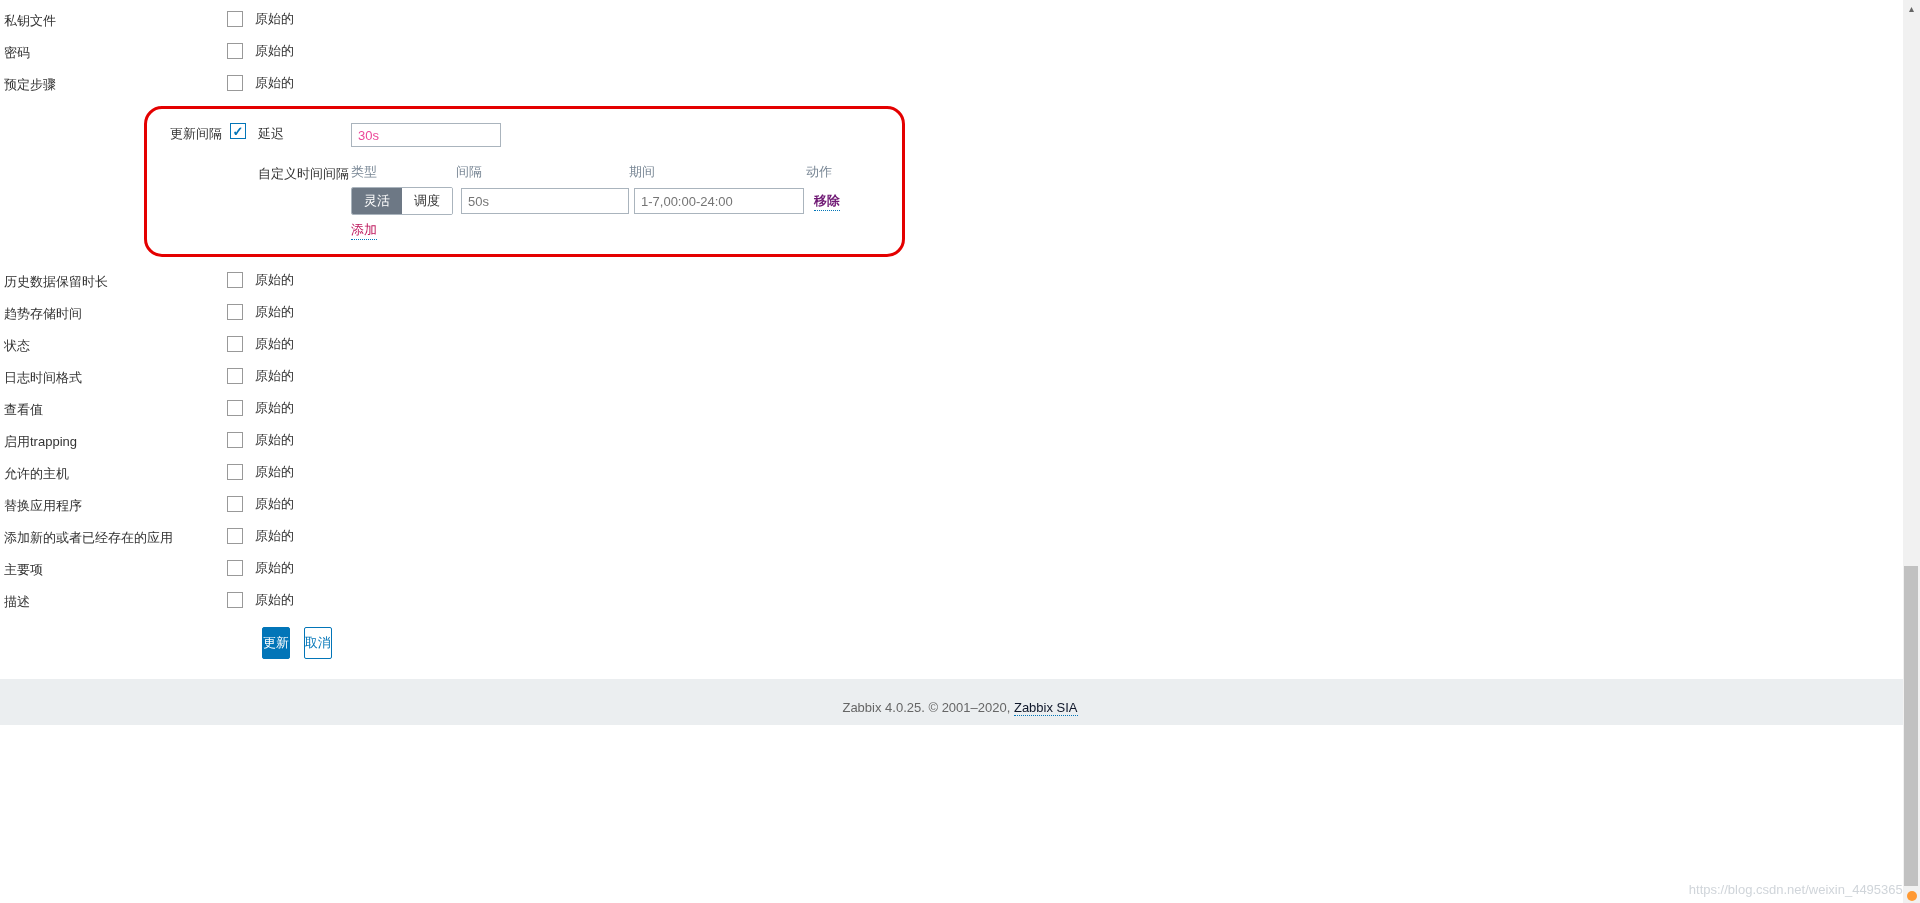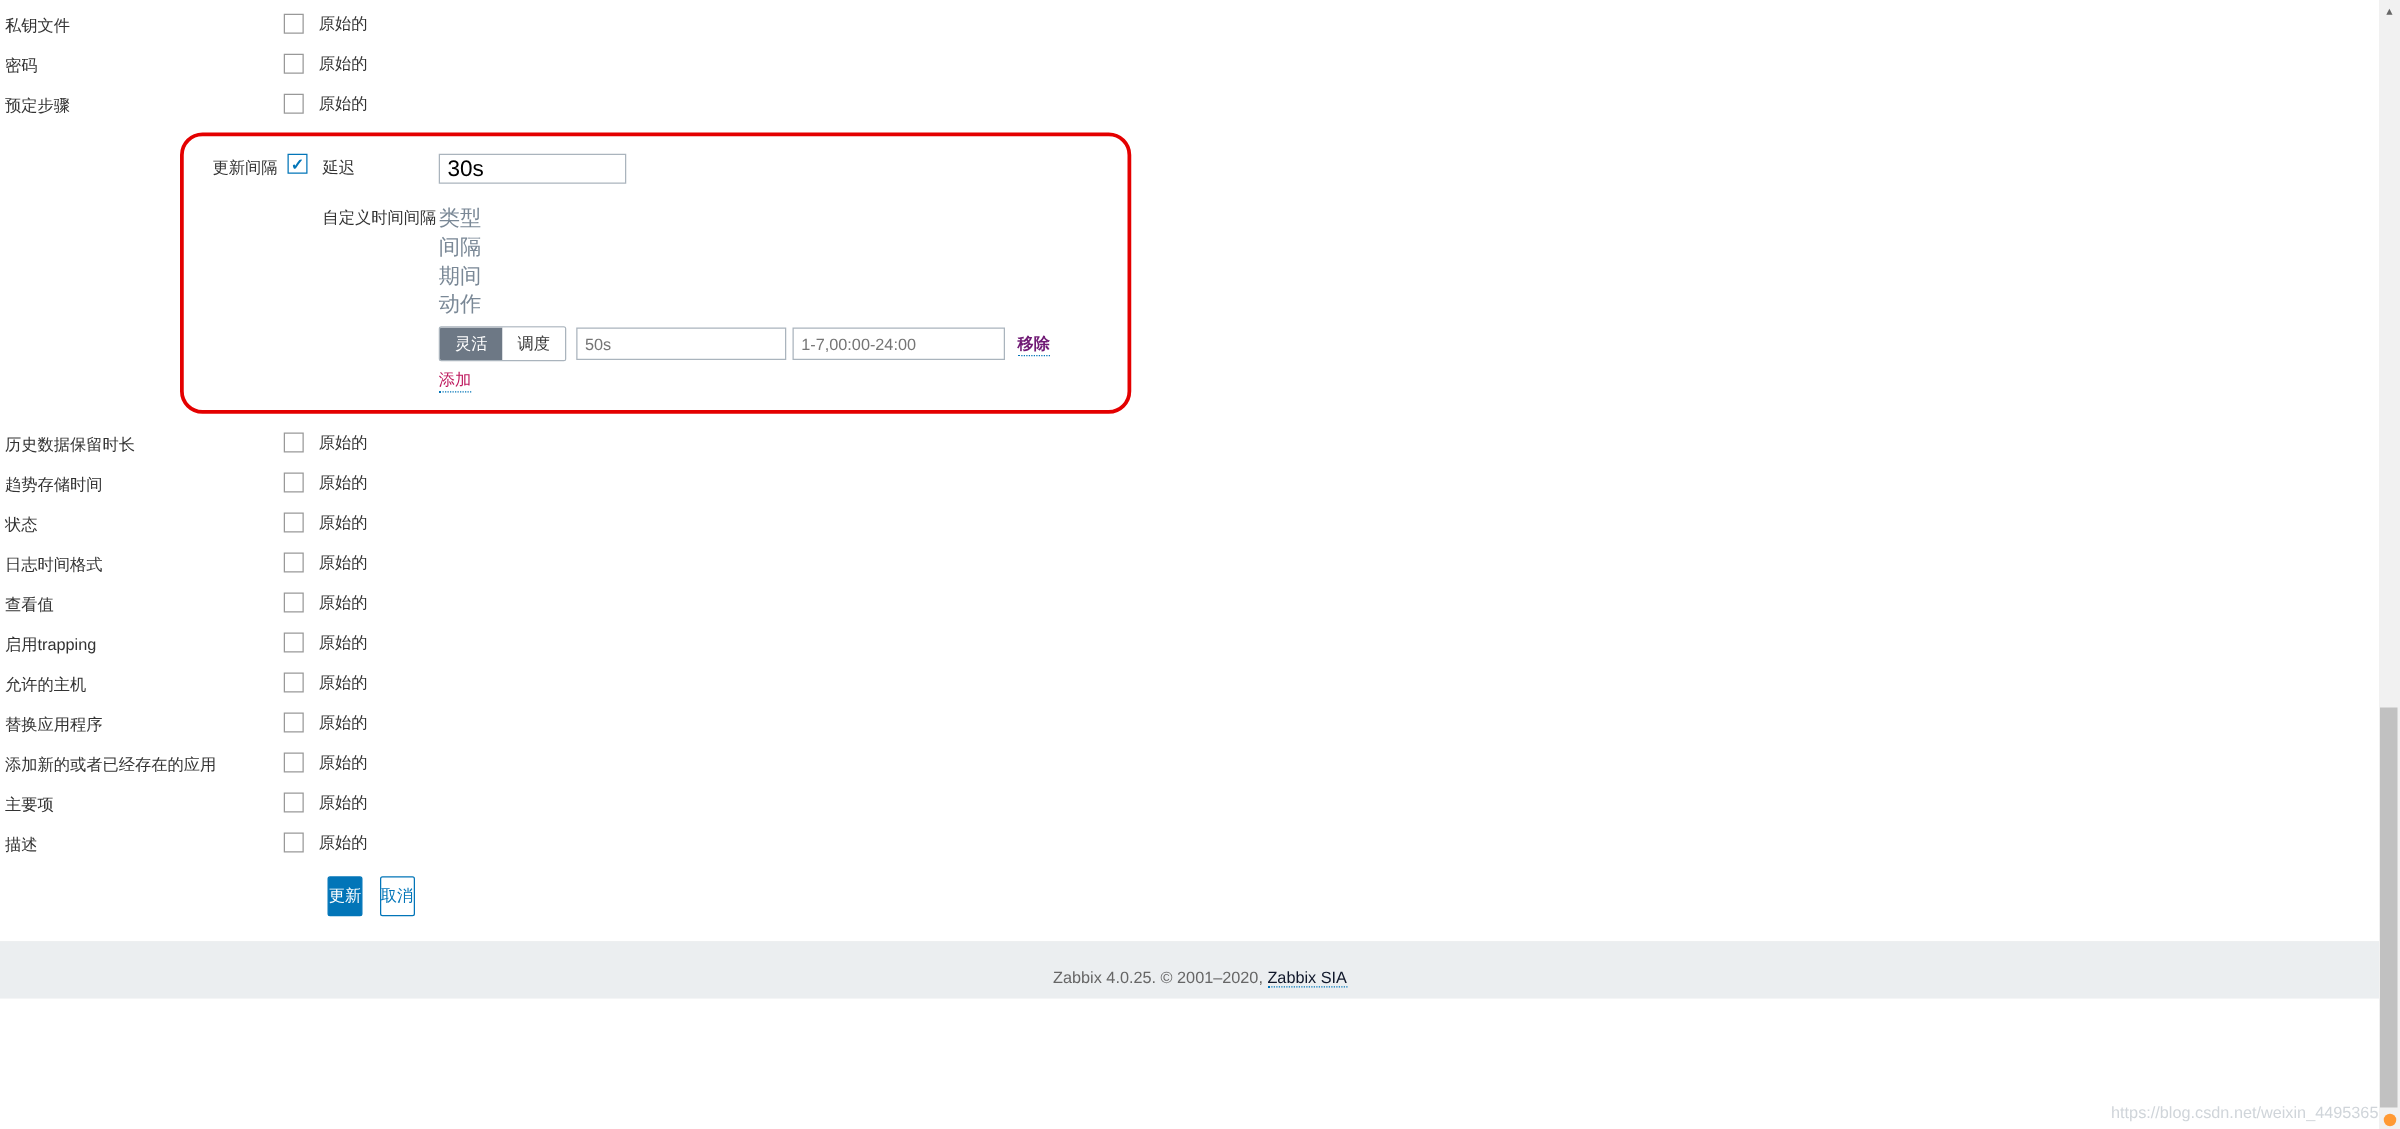--- a/index.html
+++ b/index.html
@@ -9,24 +9,24 @@
   .form-label { width: 223px; padding-right: 8px; padding-top: 2px; color: #333; }
   .form-control { display: flex; align-items: center; }
   .checkbox { width: 16px; height: 16px; border: 1px solid #999; background: #fff; display: inline-flex; align-items: center; justify-content: center; margin-right: 12px; cursor: pointer; }
   .checkbox.checked { border-color: #0275b8; }
   .checkbox.checked::after { content: "✓"; color: #0275b8; font-size: 13px; font-weight: bold; line-height: 1; }
   .original-text { color: #333; }
   .highlight-box { border: 3px solid #e40000; border-radius: 18px; padding: 14px 0 14px 0; margin: 0 0 14px 140px; width: 761px; }
   .highlight-inner-row { display: flex; align-items: flex-start; }
   .highlight-left-label { width: 83px; text-align: right; padding-right: 8px; padding-top: 2px; }
   .sub-label { width: 93px; padding-left: 0; padding-top: 2px; color: #333; }
-  .text-input { height: 24px; border: 1px solid #aab4bd; padding: 2px 6px; font-size: 18px; color: #000000; }
+  .text-input { height: 24px; border: 1px solid #aab4bd; padding: 2px 6px; font-size: 13px; color: #ec4899; }
   .text-input.delay { width: 150px; margin-left: 0; }
   .interval-table { margin-left: 0; }
-  .interval-header { display: flex; color: #7a8896; font-size: 17px; margin-bottom: 6px; flex-direction: column; }
+  .interval-header { display: flex; color: #7a8896; font-size: 13px; margin-bottom: 6px; }
   .col-type { width: 105px; }
   .col-interval { width: 173px; }
   .col-period { width: 177px; }
   .col-action { width: 40px; }
   .interval-row { display: flex; align-items: center; }
   .toggle-group { display: inline-flex; border: 1px solid #aab4bd; border-radius: 2px; overflow: hidden; }
   .toggle-btn { padding: 4px 12px; font-size: 13px; background: #fff; color: #333; cursor: pointer; border: none; }
   .toggle-btn.active { background: #6d7885; color: #fff; }
   .toggle-btn:not(.active) { background: #fff; }
   .interval-input { width: 168px; height: 26px; border: 1px solid #aab4bd; padding: 2px 6px; font-size: 13px; color: #8b98a5; margin-left: 5px; }

